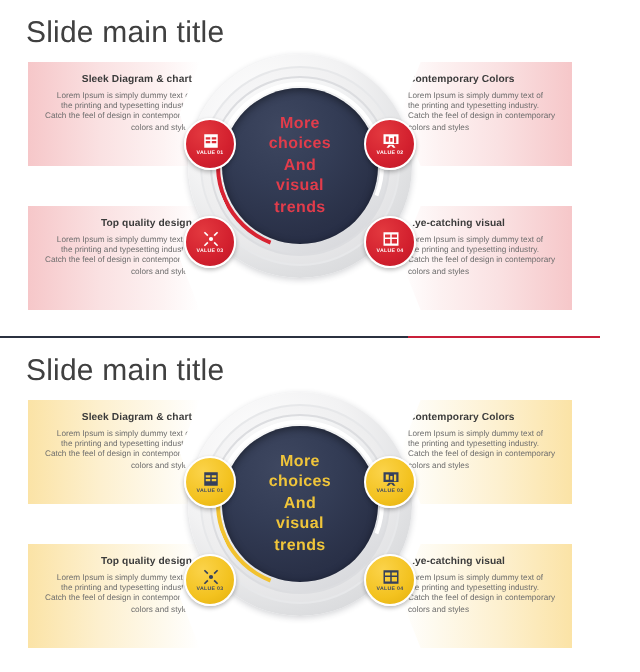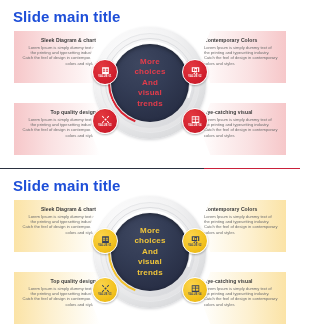--- a/index.html
+++ b/index.html
@@ -15,22 +15,22 @@
     position:relative;width:300px;height:167px;background:#ffffff;overflow:hidden;
   }
   .divider{
     position:relative;width:300px;height:2px;display:flex;
   }
   .divider .d-left{flex:0 0 68%;background:#2b3140;height:1px;margin-top:1px;}
   .divider .d-right{flex:1 1 auto;background:#c9203a;height:1px;margin-top:1px;}
 
   .slide-title{
     position:absolute;left:13px;top:8px;
-    font-size:15px;line-height:18px;color:#1d4ed8;
-    letter-spacing:0.1px;font-weight:700;white-space:nowrap;
+    font-size:15px;line-height:18px;color:#404040;
+    letter-spacing:0.1px;font-weight:400;white-space:nowrap;
   }
 
   
   .panel{position:absolute;height:52px;}
   .panel .p-title{
     font-size:5.1px;font-weight:bold;color:#3b3b3b;line-height:6px;
     margin:0 0 2px 0;letter-spacing:0.05px;
   }
   .panel .p-body{
     font-size:4.1px;line-height:5.2px;color:#6d6d6d;margin:0;

